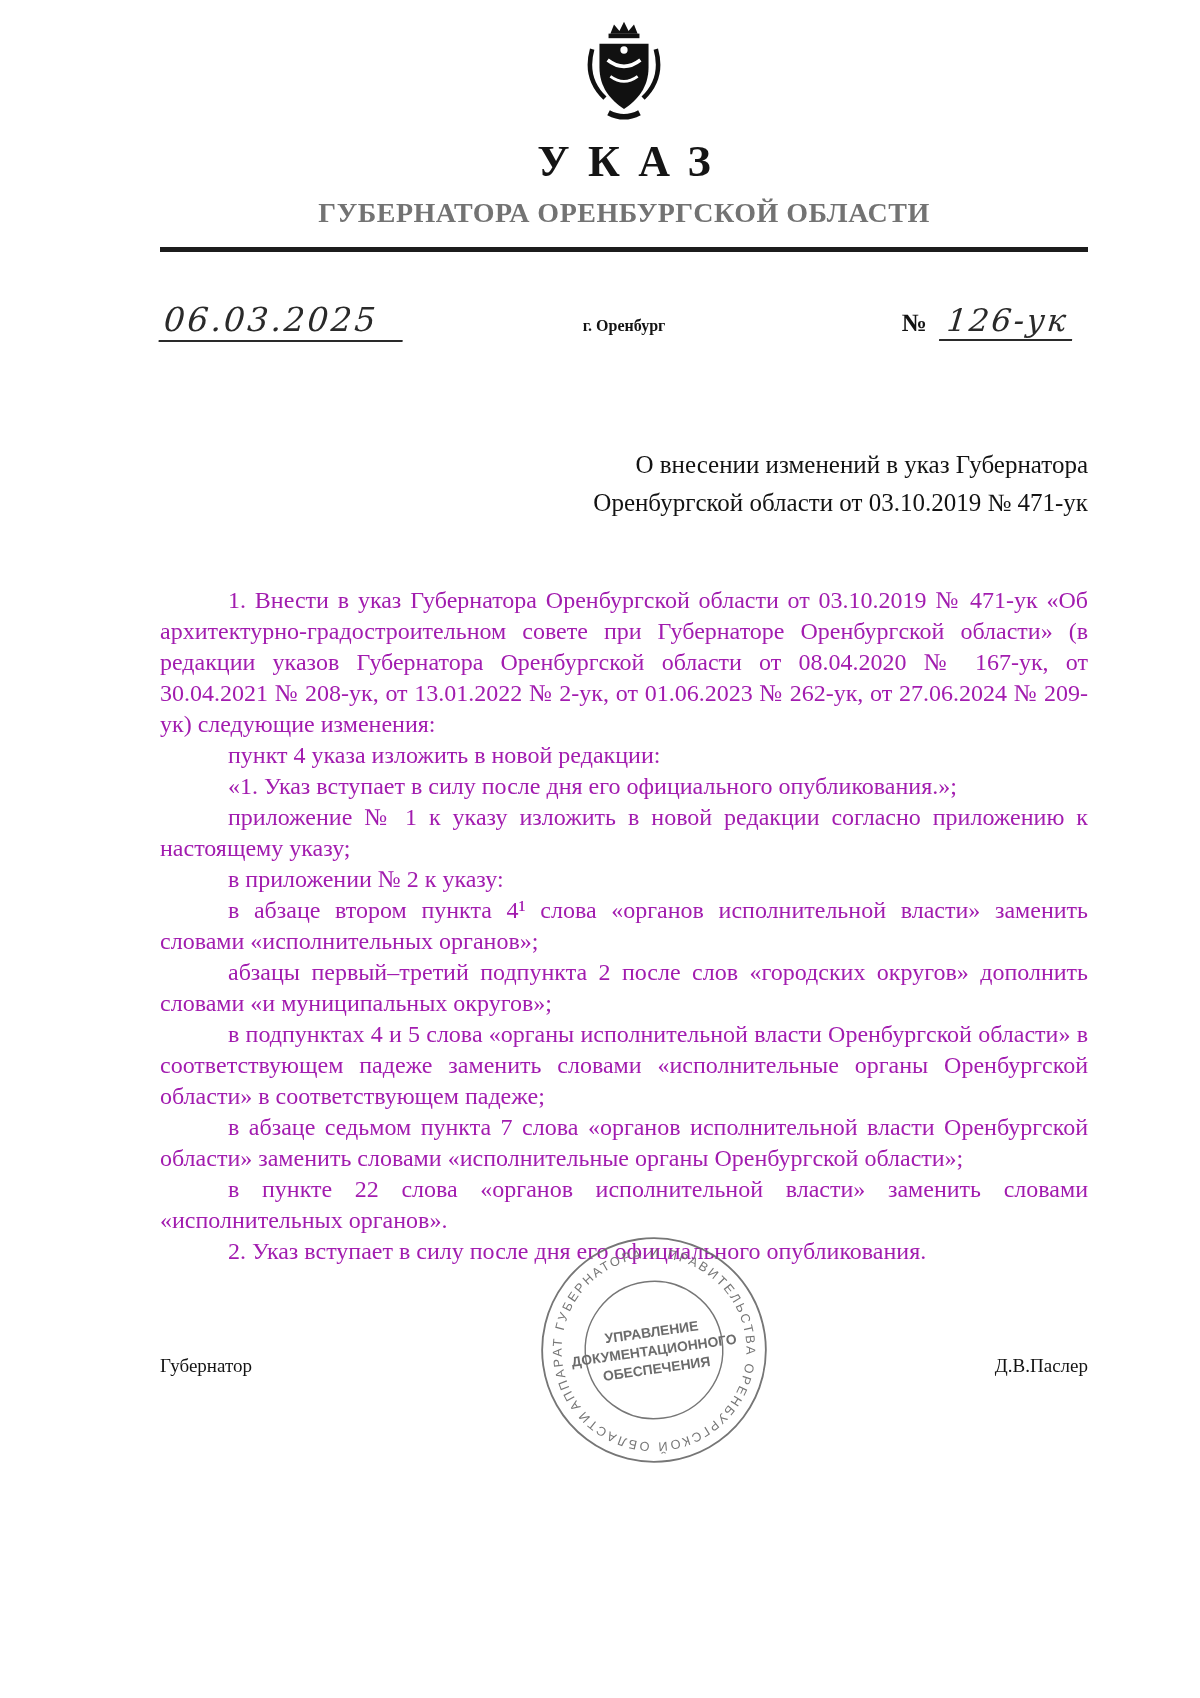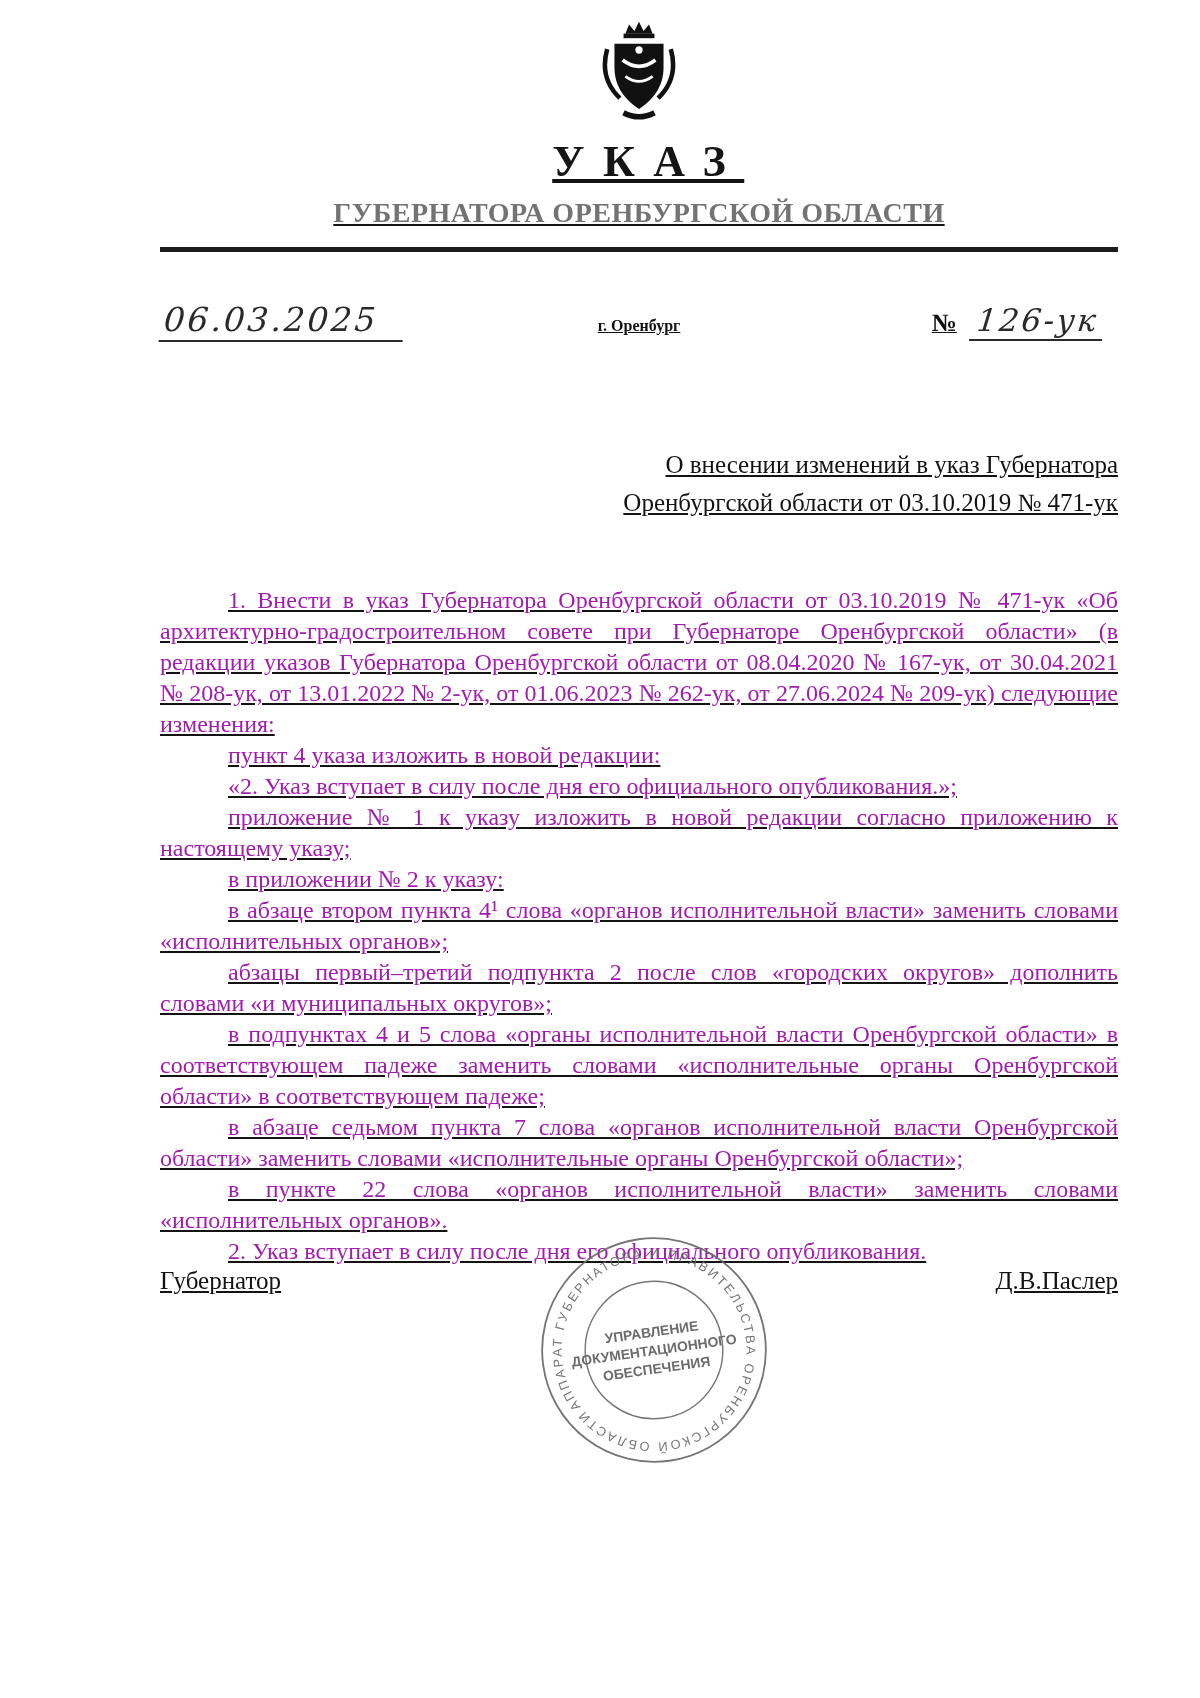--- a/index.html
+++ b/index.html
@@ -7,21 +7,21 @@
   body { font-family: "Liberation Serif", serif; color: #131313; }
 
   .page {
     position: relative;
     width: 1200px;
     height: 1698px;
     margin: 0 auto;
     background: #ffffff;
     overflow: hidden;
   }
-  .content { padding: 0 82px 0 160px; text-decoration: underline; }
+  .content { padding: 0 112px 0 160px; }
 
   
   .doc-header { text-align: center; padding-top: 20px; }
   .emblem { display: inline-block; width: 82px; height: 100px; }
   .emblem svg { width: 100%; height: 100%; }
 
   .doc-type {
     margin-top: 12px;
     font-size: 44px;
     font-weight: bold;
@@ -96,24 +96,25 @@
     margin-top: 64px;
     font-size: 24px;
     line-height: 31px;
     text-align: justify;
     color: #a21caf;
   }
   .doc-body p { margin: 0; text-indent: 68px; }
 
   
   .signature-row {
+    margin-top: 88px;
     display: flex;
     justify-content: space-between;
     align-items: baseline;
-    font-size: 25px;
+    font-size: 19px;
     text-align: right;
   }
 
   
   .stamp {
     position: absolute;
     left: 536px;
     top: 1232px;
     width: 236px;
     height: 236px;
@@ -172,21 +173,21 @@
     </div>
 
     <div class="subject">
       <div>О внесении изменений в указ Губернатора</div>
       <div>Оренбургской области от 03.10.2019 № 471-ук</div>
     </div>
 
     <main class="doc-body">
       <p>1. Внести в указ Губернатора Оренбургской области от 03.10.2019 № 471-ук «Об архитектурно-градостроительном совете при Губернаторе Оренбургской области» (в редакции указов Губернатора Оренбургской области от 08.04.2020 № 167-ук, от 30.04.2021 № 208-ук, от 13.01.2022 № 2-ук, от 01.06.2023 № 262-ук, от 27.06.2024 № 209-ук) следующие изменения:</p>
       <p>пункт 4 указа изложить в новой редакции:</p>
-      <p>«2. Указ вступает в силу после дня его официального опубликования.»;</p>
+      <p>«1. Указ вступает в силу после дня его официального опубликования.»;</p>
       <p>приложение № 1 к указу изложить в новой редакции согласно приложению к настоящему указу;</p>
       <p>в приложении № 2 к указу:</p>
       <p>в абзаце втором пункта 4¹ слова «органов исполнительной власти» заменить словами «исполнительных органов»;</p>
       <p>абзацы первый–третий подпункта 2 после слов «городских округов» дополнить словами «и муниципальных округов»;</p>
       <p>в подпунктах 4 и 5 слова «органы исполнительной власти Оренбургской области» в соответствующем падеже заменить словами «исполнительные органы Оренбургской области» в соответствующем падеже;</p>
       <p>в абзаце седьмом пункта 7 слова «органов исполнительной власти Оренбургской области» заменить словами «исполнительные органы Оренбургской области»;</p>
       <p>в пункте 22 слова «органов исполнительной власти» заменить словами «исполнительных органов».</p>
       <p>2. Указ вступает в силу после дня его официального опубликования.</p>
     </main>
 

